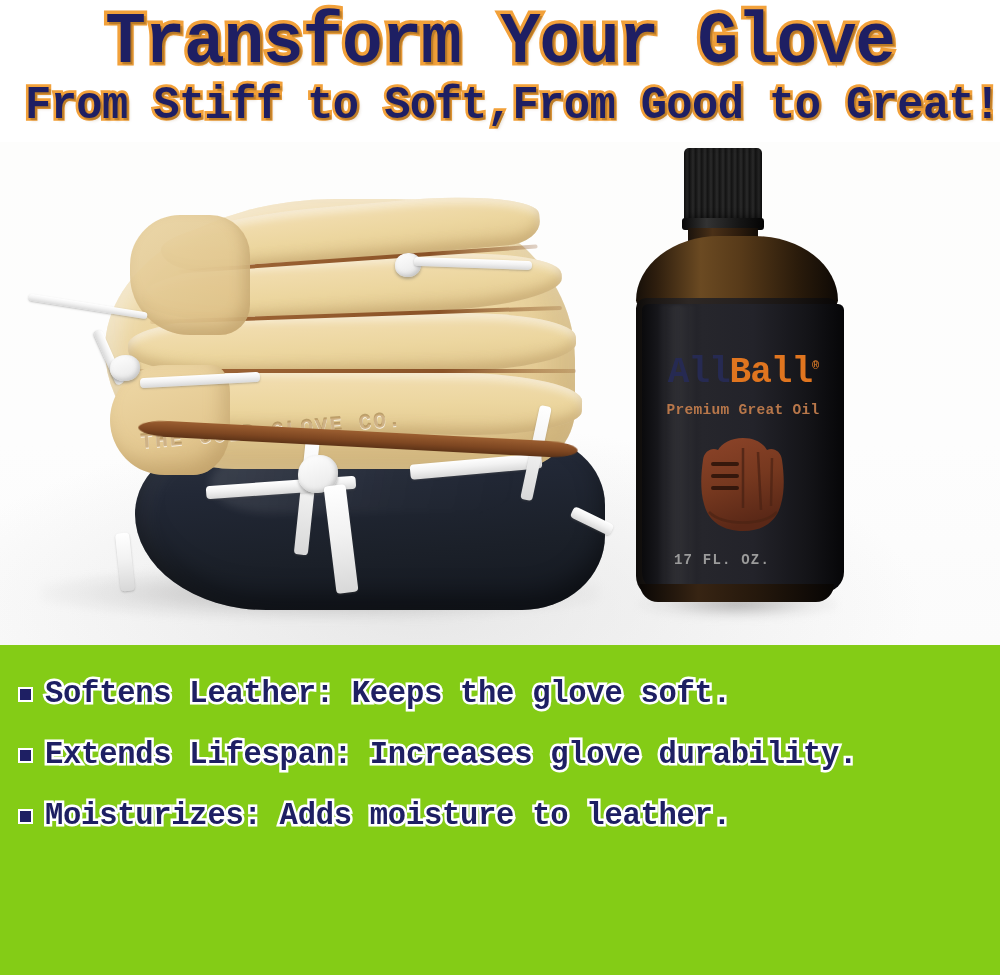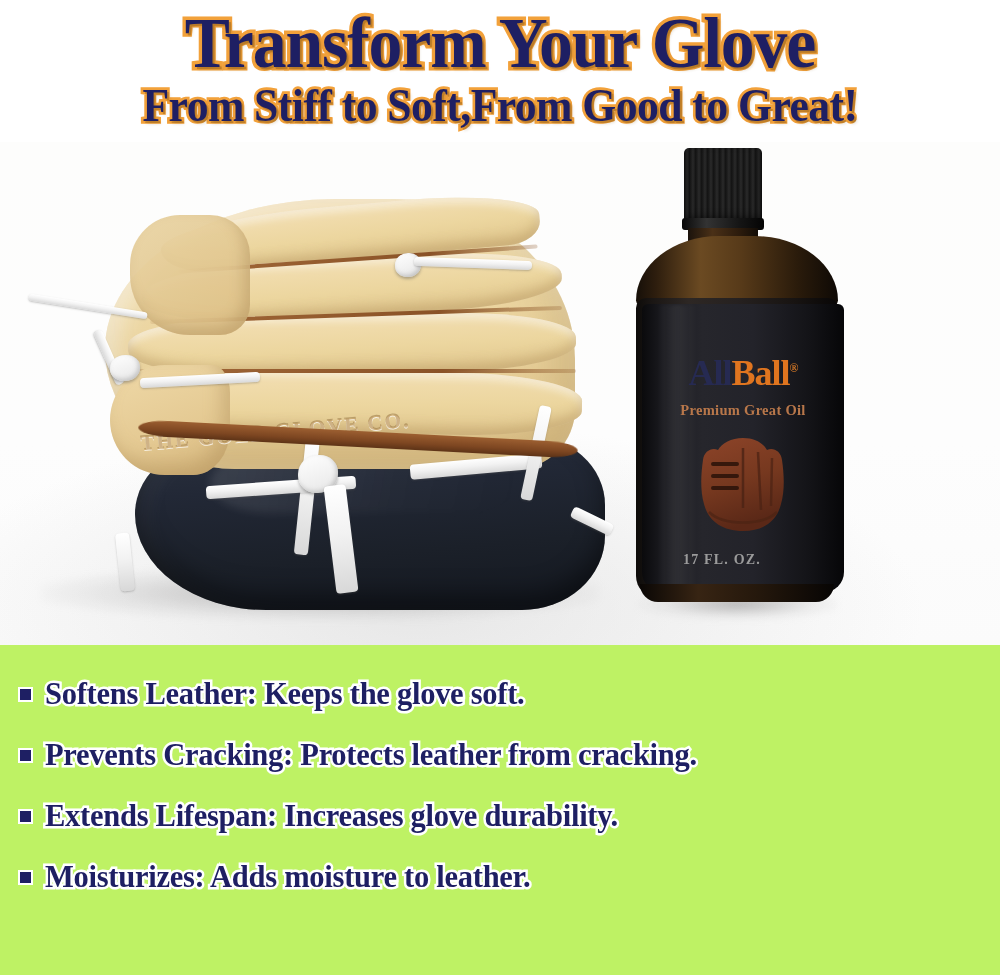--- a/index.html
+++ b/index.html
@@ -6,21 +6,21 @@
     margin: 0;
     padding: 0;
     background: #ffffff;
   }
   #stage {
     position: relative;
     width: 1000px;
     height: 975px;
     overflow: hidden;
     background: #ffffff;
-    font-family: Liberation Serif, serif;
+    font-family: Liberation Mono, monospace;
   }
 
   
   .headline-banner {
     position: absolute;
     left: 0;
     top: 0;
     width: 1000px;
     height: 142px;
     background: #ffffff;
@@ -351,21 +351,21 @@
     border-radius: 0 0 22px 22px;
   }
 
   
   .benefits {
     position: absolute;
     left: 0;
     top: 645px;
     width: 1000px;
     height: 330px;
-    background: #bef264;
+    background: #84cc16;
     padding-top: 18px;
     box-sizing: border-box;
   }
   .benefit-row {
     display: flex;
     align-items: center;
     height: 61px;
     padding-left: 18px;
   }
   .bullet-marker {
@@ -485,24 +485,20 @@
     </div>
   </div>
 
   <div class="benefits">
     <div class="benefit-row">
       <span class="bullet-marker"></span>
       <span class="benefit-text">Softens Leather: Keeps the glove soft.</span>
     </div>
     <div class="benefit-row">
       <span class="bullet-marker"></span>
-      <span class="benefit-text">Prevents Cracking: Protects leather from cracking.</span>
-    </div>
-    <div class="benefit-row">
-      <span class="bullet-marker"></span>
       <span class="benefit-text">Extends Lifespan: Increases glove durability.</span>
     </div>
     <div class="benefit-row">
       <span class="bullet-marker"></span>
       <span class="benefit-text">Moisturizes: Adds moisture to leather.</span>
     </div>
   </div>
 
 </div>
 

